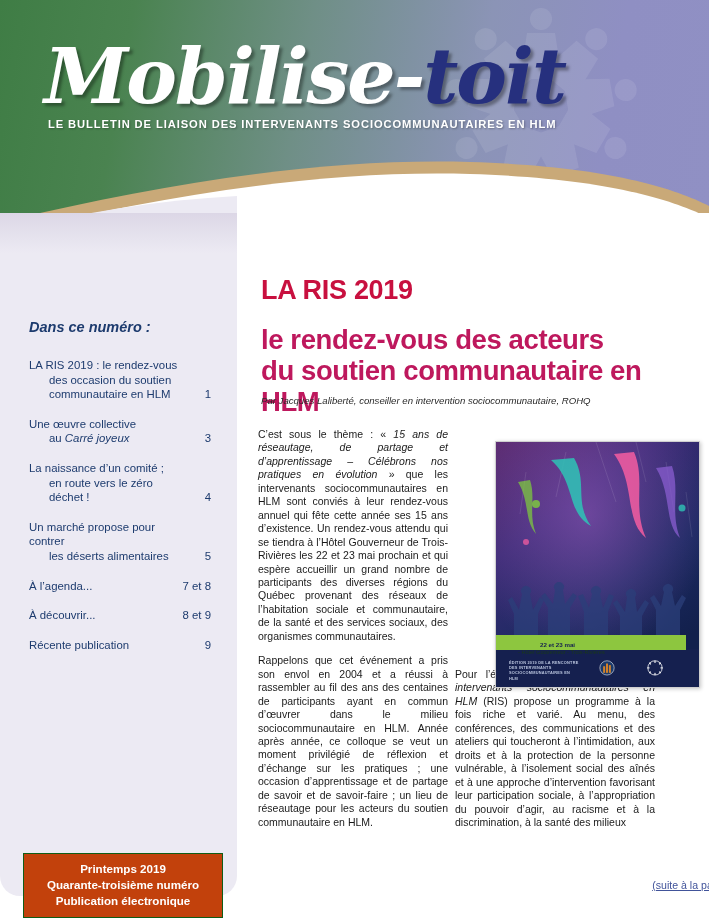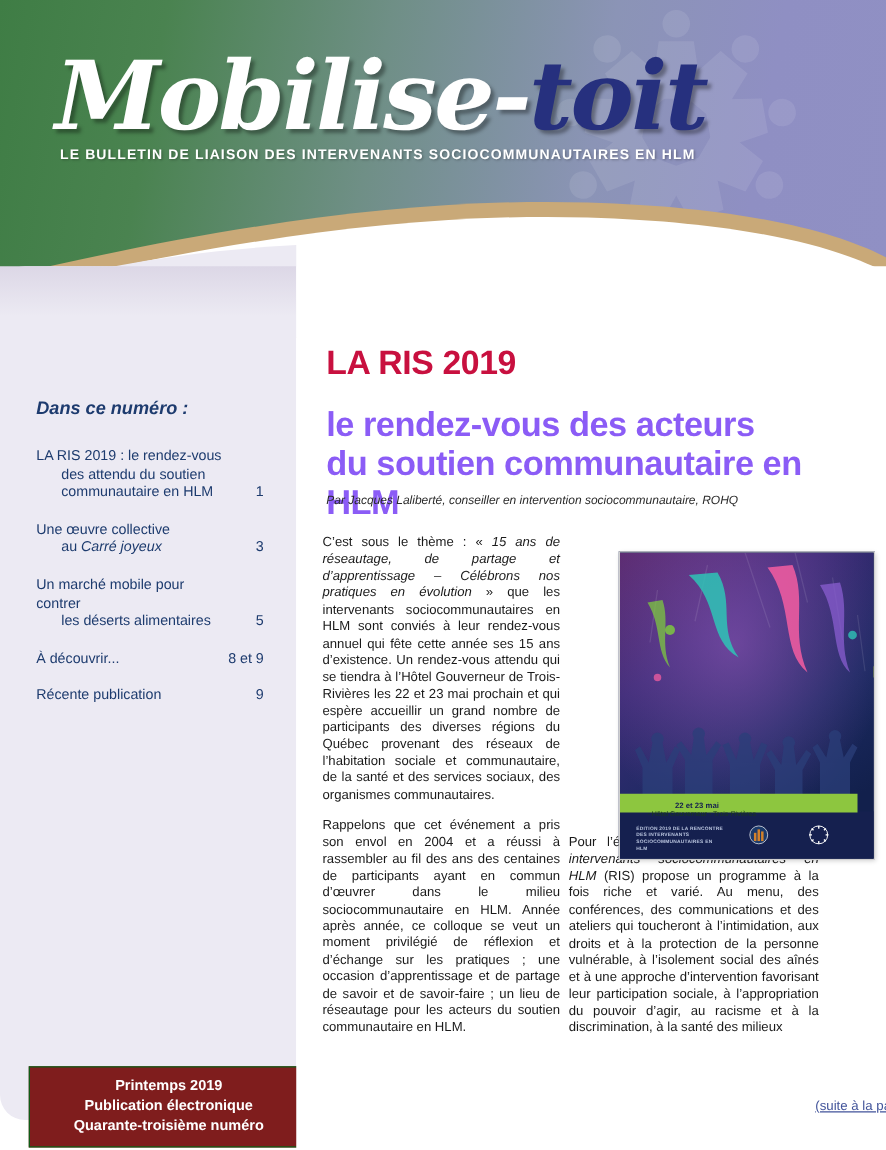--- a/index.html
+++ b/index.html
@@ -67,40 +67,40 @@
   .toc-lines{ display:block;width:150px; }
   .toc-lines .l2{ display:block;padding-left:20px; }
   .toc-lines em{ }
   .toc-page{
     position:absolute;right:0;bottom:0;font-size:11.4px;color:#1d3b6e;text-align:right;
   }
   .toc-item.single .toc-page{ bottom:auto;top:0; }
 
   #issue-box{
     position:absolute;left:23px;top:640px;width:190px;
-    background:#7f1d1d;border:1px solid #0f5d16;
-    padding:7px 16px 8px;text-align:center;
+    background:#c2410c;border:1px solid #0f5d16;
+    padding:7px 4px 8px;text-align:center;
   }
   #issue-box div{
     color:#ffffff;font-weight:700;font-size:11.6px;line-height:16px;
   }
 
   
   #main{
     position:absolute;left:237px;top:213px;width:552px;height:707px;background:#ffffff;
   }
   #kicker{
     position:absolute;left:24px;top:62px;
     font-weight:700;font-size:27px;letter-spacing:-.3px;color:#c8103f;
     font-family:"Liberation Sans", sans-serif;
   }
   #headline{
     position:absolute;left:24px;top:93px;width:430px;
     font-weight:700;font-size:27.5px;line-height:31px;letter-spacing:-.4px;
-    color:#8b5cf6;
+    color:#be185d;
   }
   #byline{
     position:absolute;left:24px;top:182px;width:420px;
     font-style:italic;font-size:9.6px;color:#2a2a2a;
   }
 
   .col{
     position:absolute;top:215px;width:190px;
     font-size:10.5px;line-height:13.45px;color:#1a1a1a;
     text-align:justify;
@@ -226,60 +226,71 @@
 
 <aside id="sidebar">
 
   <div id="toc-title">Dans ce numéro :</div>
 
   <nav id="toc">
 
     <div class="toc-item">
       <span class="toc-lines">
         <span>LA RIS 2019 : le rendez-vous</span>
-        <span class="l2">des attendu du soutien</span>
+        <span class="l2">des occasion du soutien</span>
         <span class="l2">communautaire en HLM</span>
       </span>
       <span class="toc-page">1</span>
     </div>
 
     <div class="toc-item">
       <span class="toc-lines">
         <span>Une œuvre collective</span>
         <span class="l2"><span>au </span><em>Carré joyeux</em></span>
       </span>
       <span class="toc-page">3</span>
     </div>
 
-
     <div class="toc-item">
       <span class="toc-lines">
-        <span>Un marché mobile pour contrer</span>
+        <span>La naissance d’un comité ;</span>
+        <span class="l2">en route vers le zéro déchet !</span>
+      </span>
+      <span class="toc-page">4</span>
+    </div>
+
+    <div class="toc-item">
+      <span class="toc-lines">
+        <span>Un marché propose pour contrer</span>
         <span class="l2">les déserts alimentaires</span>
       </span>
       <span class="toc-page">5</span>
     </div>
 
+    <div class="toc-item single">
+      <span class="toc-lines">À l’agenda...</span>
+      <span class="toc-page">7 et 8</span>
+    </div>
 
     <div class="toc-item single">
       <span class="toc-lines">À découvrir...</span>
       <span class="toc-page">8 et 9</span>
     </div>
 
     <div class="toc-item single">
       <span class="toc-lines">Récente publication</span>
       <span class="toc-page">9</span>
     </div>
 
   </nav>
 
   <div id="issue-box">
     <div>Printemps 2019</div>
+    <div>Quarante-troisième numéro</div>
     <div>Publication électronique</div>
-    <div>Quarante-troisième numéro</div>
   </div>
 
 </aside>
 
 <main id="main">
 
   <div id="kicker">LA RIS 2019</div>
 
   <h1 id="headline">
     <span>le rendez-vous des acteurs</span><br>

